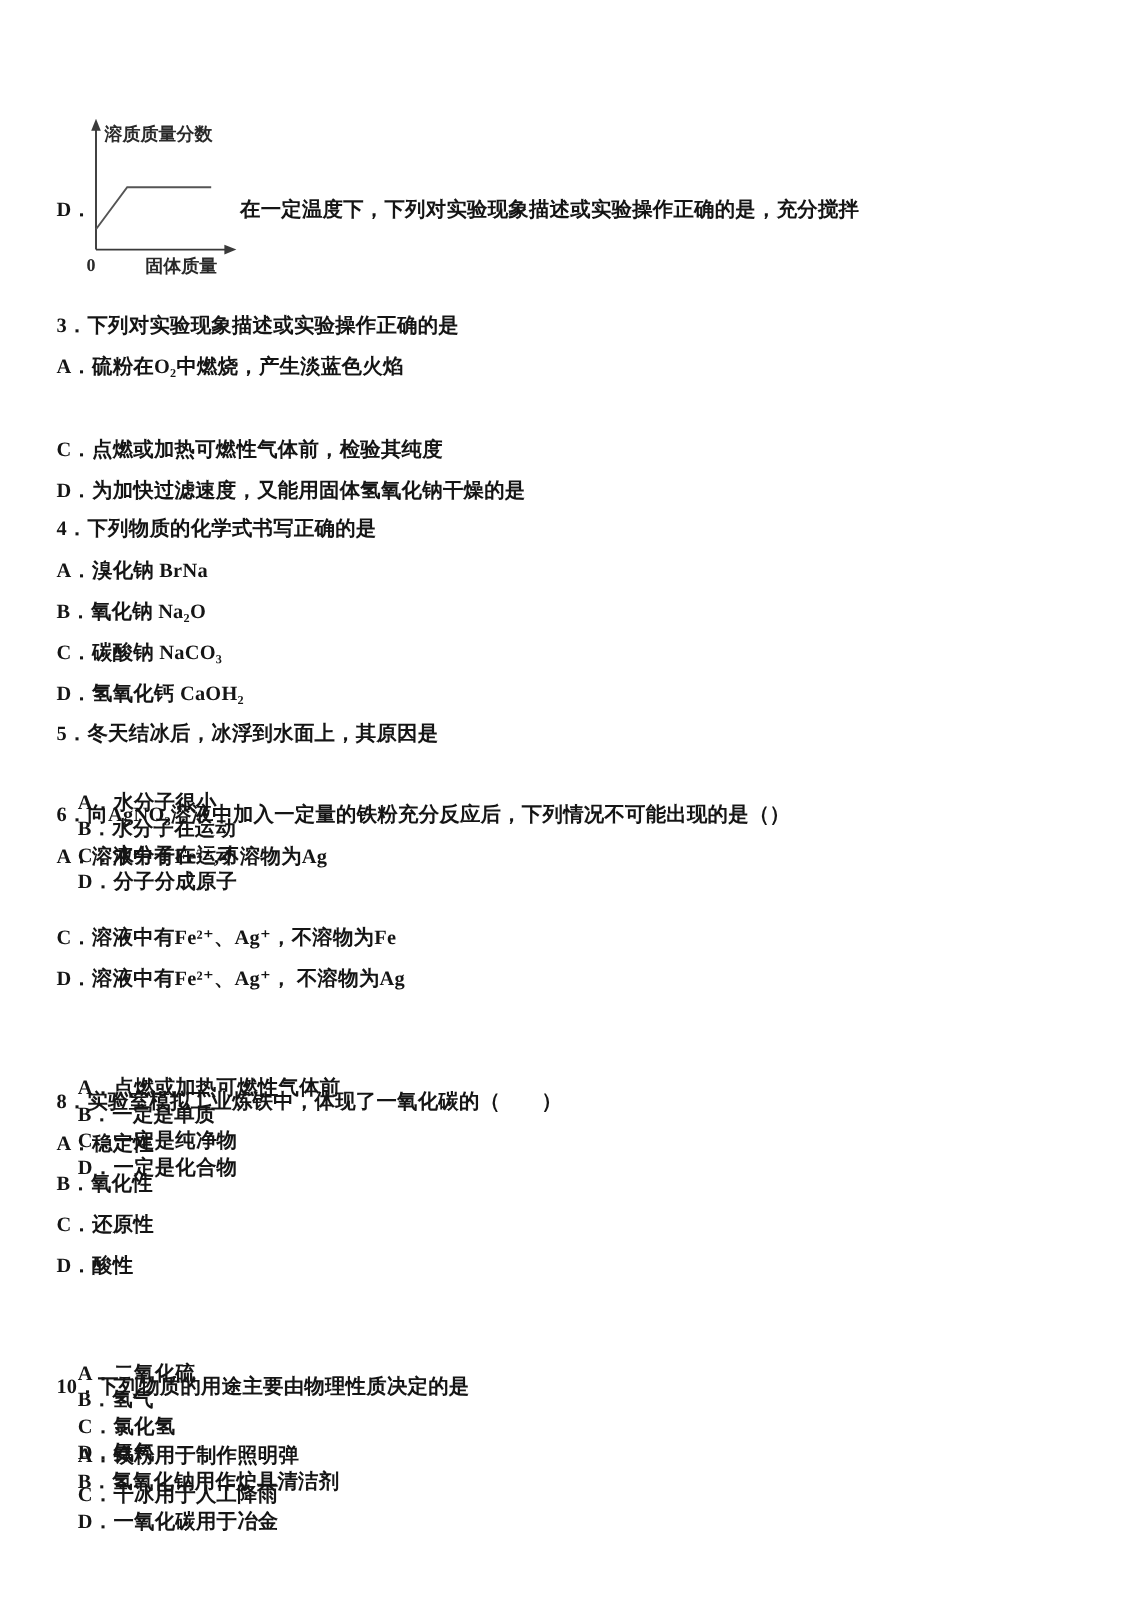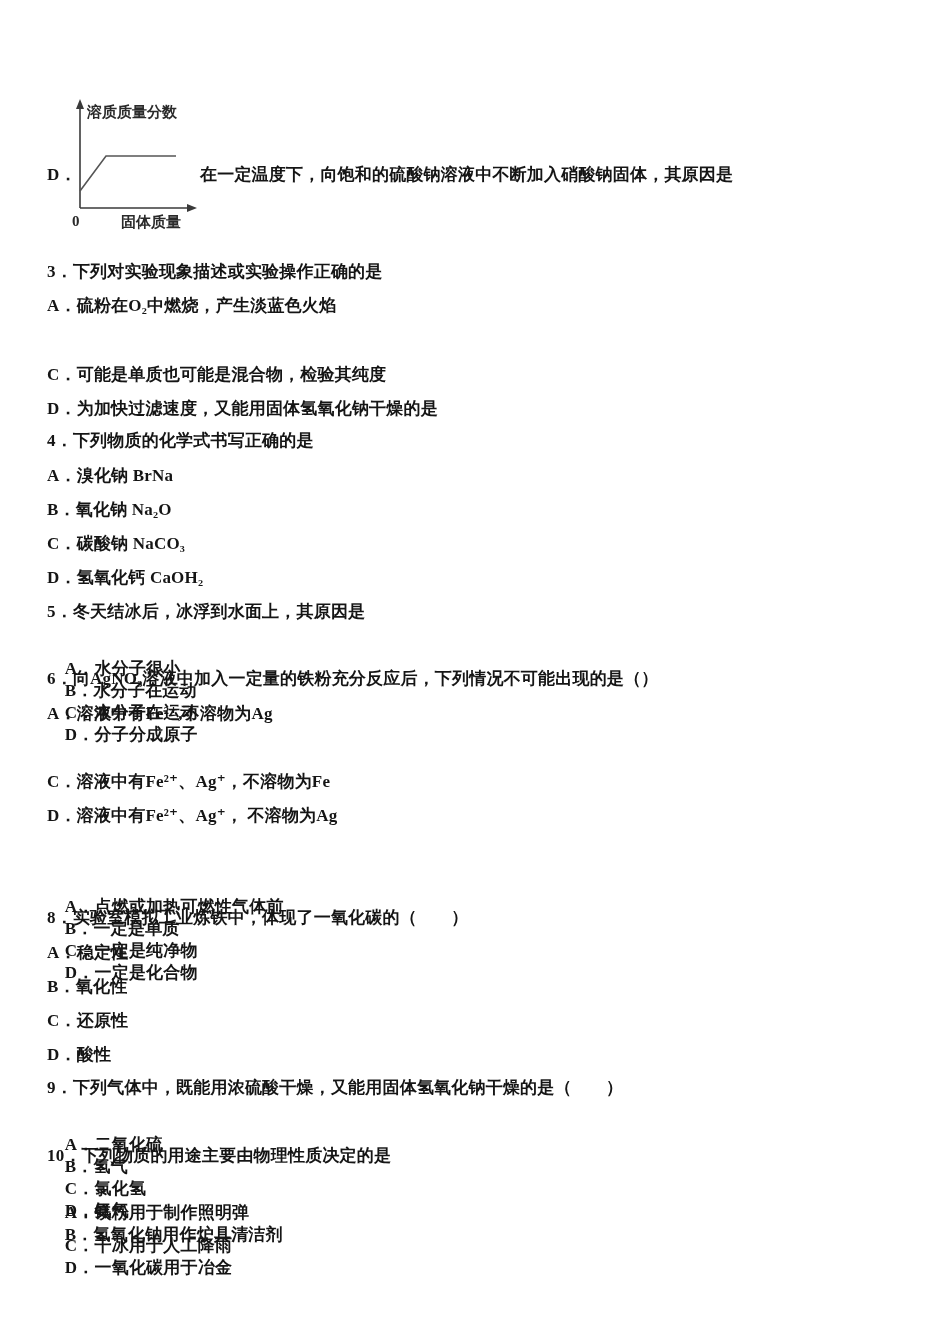--- a/index.html
+++ b/index.html
@@ -59,25 +59,25 @@
     <line x1="14" y1="112" x2="124" y2="112" stroke="#3a3a3a" stroke-width="1.6"></line>
     <polygon points="131,112 121,108 121,116" fill="#3a3a3a"></polygon>
 
     <polyline points="14,95 40,60 110,60" fill="none" stroke="#555555" stroke-width="1.6"></polyline>
 
     <text x="21" y="21" font-size="15">溶质质量分数</text>
     <text x="6" y="130" font-size="15">0</text>
     <text x="55" y="131" font-size="15">固体质量</text>
   </svg>
 
-  <span class="line" style="top:164px; left:200px;">在一定温度下，向饱和的硫酸钠溶液中不断加入硝酸钠固体，其原因是</span>
+  <span class="line" style="top:164px; left:200px;">在一定温度下，下列对实验现象描述或实验操作正确的是，充分搅拌</span>
 
   <div class="line" style="top:261px">3．下列对实验现象描述或实验操作正确的是</div>
   <div class="line" style="top:295px">A．硫粉在O₂中燃烧，产生淡蓝色火焰</div>
-  <div class="line" style="top:364px">C．可能是单质也可能是混合物，检验其纯度</div>
+  <div class="line" style="top:364px">C．点燃或加热可燃性气体前，检验其纯度</div>
   <div class="line" style="top:398px">D．为加快过滤速度，又能用固体氢氧化钠干燥的是</div>
 
   <div class="line" style="top:430px">4．下列物质的化学式书写正确的是</div>
   <div class="line" style="top:465px">A．溴化钠 BrNa</div>
   <div class="line" style="top:499px">B．氧化钠 Na₂O</div>
   <div class="line" style="top:533px">C．碳酸钠 NaCO₃</div>
   <div class="line" style="top:567px">D．氢氧化钙 CaOH₂</div>
 
   <div class="line" style="top:601px">5．冬天结冰后，冰浮到水面上，其原因是</div>
   <div class="line" style="top:636px">
@@ -98,21 +98,20 @@
     <span class="opt" style="width:144px">C．一定是纯净物</span>
     <span class="opt">D．一定是化合物</span>
   </div>
 
   <div class="line" style="top:907px">8．实验室模拟工业炼铁中，体现了一氧化碳的（　　）</div>
   <div class="line" style="top:942px">A．稳定性</div>
   <div class="line" style="top:976px">B．氧化性</div>
   <div class="line" style="top:1010px">C．还原性</div>
   <div class="line" style="top:1044px">D．酸性</div>
 
-  <div class="line" style="top:1077px">9．下列气体中，既能用浓硫酸干燥，又能用固体氢氧化钠干燥的是（　　）</div>
   <div class="line" style="top:1112px">
     <span class="opt" style="width:163px">A．二氧化硫</span>
     <span class="opt" style="width:168px">B．氢气</span>
     <span class="opt" style="width:162px">C．氯化氢</span>
     <span class="opt">D．氨气</span>
   </div>
 
   <div class="line" style="top:1145px">10．下列物质的用途主要由物理性质决定的是</div>
   <div class="line" style="top:1180px">
     <span class="opt" style="width:328px">A．镁粉用于制作照明弹</span>

